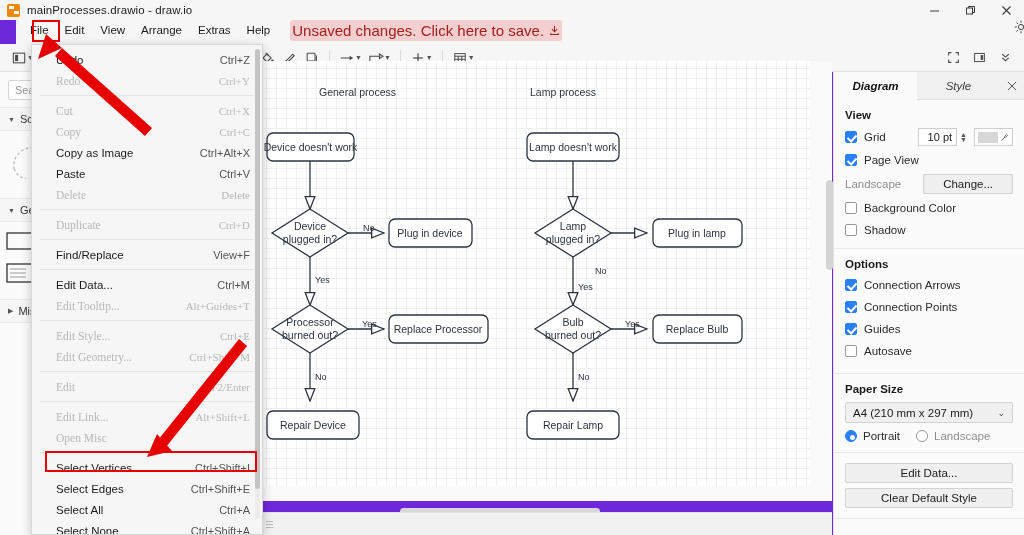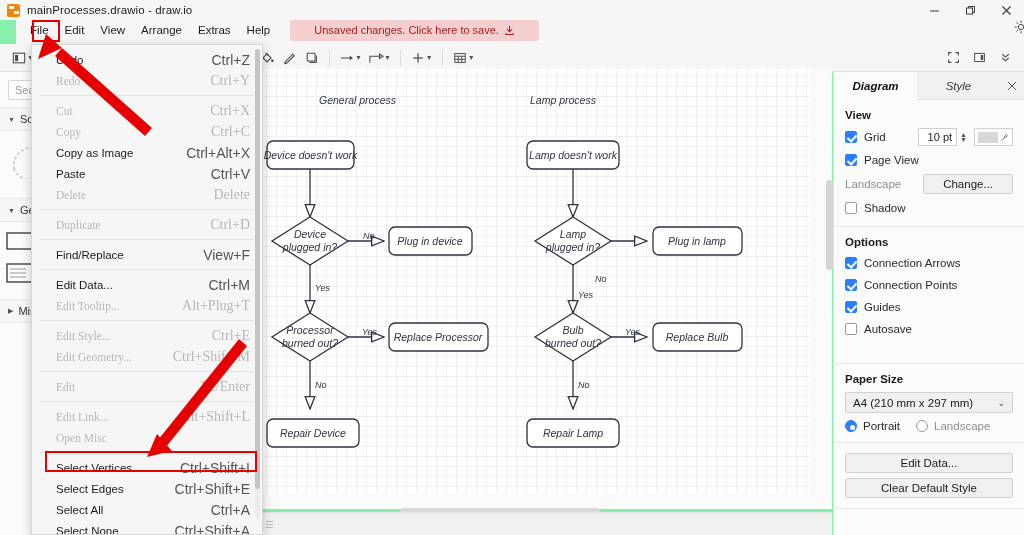--- a/index.html
+++ b/index.html
@@ -3,21 +3,21 @@
 <meta charset="utf-8">
 <style>
   * { box-sizing: border-box; margin: 0; padding: 0; }
   html, body {
     width: 1024px; height: 535px;
     overflow: hidden;
     font-family: "Liberation Sans", sans-serif;
     background: #ffffff;
     -webkit-font-smoothing: antialiased;
   }
-  #app { position: relative; width: 1024px; height: 535px; background:#86efac; }
+  #app { position: relative; width: 1024px; height: 535px; background:#6d28d9; }
 
   
   .titlebar {
     position:absolute; left:0; top:0; width:1024px; height:20px;
     background:#f6f6f6; display:flex; align-items:center;
   }
   .app-icon {
     width:13px; height:13px; margin-left:7px; margin-right:7px;
     background:#f08705; border-radius:2px; position:relative; flex:none;
   }
@@ -43,21 +43,21 @@
     font-size:11.5px; color:#1b1b1b; padding:3px 8px; position:relative;
     line-height:14px;
   }
   .menu-item.hl { }
   .menu-hl-box {
     position:absolute; left:32px; top:20px; width:28px; height:22px;
     border:2.5px solid #e60000; pointer-events:none;
   }
   .unsaved {
     margin-left:12px; background:#f5cfcf; color:#a32020;
-    font-size:11px; padding:4px 24px; border-radius:3px;
+    font-size:15px; padding:4px 2px; border-radius:3px;
     display:flex; align-items:center; gap:5px; line-height:13px;
   }
 
   
   .toolbar {
     position:absolute; left:0; top:44px; width:1024px; height:28px;
     background:#f6f6f6; border-bottom:1px solid #e2e2e2;
     display:flex; align-items:center; padding:0 8px;
   }
   .tb-btn {
@@ -86,22 +86,22 @@
   }
   .tri { font-size:7px; color:#555; }
   .shape-grid { padding:6px 4px; display:flex; flex-wrap:wrap; gap:6px; }
   .shape-cell {
     width:34px; height:26px; display:flex; align-items:center; justify-content:center;
   }
   .scratch-row { padding:8px 10px; }
 
   
   .canvas {
-    position:absolute; left:262px; top:69px; width:570px; height:440px;
-    background:#ffffff; overflow:hidden;font-style:italic;
+    position:absolute; left:262px; top:61px; width:570px; height:440px;
+    background:#ffffff; overflow:hidden;
   }
   .grid-page {
     position:absolute; left:2px; top:0px; width:546px; height:425px;
     background-color:#ffffff;
     background-image:
       linear-gradient(to right, #f0f0f0 1px, transparent 1px),
       linear-gradient(to bottom, #f0f0f0 1px, transparent 1px),
       linear-gradient(to right, #dcdcdc 1px, transparent 1px),
       linear-gradient(to bottom, #dcdcdc 1px, transparent 1px);
     background-size: 10px 10px, 10px 10px, 50px 50px, 50px 50px;
@@ -202,21 +202,21 @@
   .dropdown {
     position:absolute; left:31px; top:44px; width:232px; height:491px;
     background:#f6f6f6; border:1px solid #d8d8d8;
     box-shadow:0 3px 10px rgba(0,0,0,.22);
     padding:4px 0 0 0; overflow:hidden; z-index:40;
   }
   .mrow {
     height:21px; display:flex; align-items:center;
     padding:0 12px 0 24px; font-size:11.5px; color:#1b1b1b; position:relative;
   }
-  .mrow .sc { margin-left:auto; color:#555; font-size:14px; }
+  .mrow .sc { margin-left:auto; color:#555; font-size:11px; }
   .mrow.dis, .mrow.dis .sc { color:#b7b7b7;font-family:Liberation Serif, serif; }
   .msep { height:1px; background:#e3e3e3; margin:4px 8px; }
   .menu-scroll {
     position:absolute; right:2px; top:4px; width:5px; height:470px;
     background:#ececec; border-radius:3px;
   }
   .menu-scroll i {
     position:absolute; left:0; top:0; width:5px; height:440px;
     background:#c4c4c4; border-radius:3px; display:block;
   }
@@ -589,20 +589,24 @@
         <div class="cbrow">
           <div class="cb on"></div>
           <div class="cblabel">Page View</div>
         </div>
 
         <div class="bgrow">
           <div class="bglabel">Landscape</div>
           <div class="btn" style="width:92px">Change...</div>
         </div>
 
+        <div class="cbrow">
+          <div class="cb"></div>
+          <div class="cblabel">Background Color</div>
+        </div>
 
         <div class="cbrow" style="margin-bottom:0">
           <div class="cb"></div>
           <div class="cblabel">Shadow</div>
         </div>
       </div>
 
       <div class="rp-section">
         <div class="rp-title">Options</div>
         <div class="cbrow">
@@ -610,21 +614,21 @@
           <div class="cblabel">Connection Arrows</div>
         </div>
         <div class="cbrow">
           <div class="cb on"></div>
           <div class="cblabel">Connection Points</div>
         </div>
         <div class="cbrow">
           <div class="cb on"></div>
           <div class="cblabel">Guides</div>
         </div>
-        <div class="cbrow" style="margin-bottom:16px">
+        <div class="cbrow" style="margin-bottom:4px">
           <div class="cb"></div>
           <div class="cblabel">Autosave</div>
         </div>
       </div>
 
       <div class="rp-section">
         <div class="rp-title">Paper Size</div>
         <div class="select">
           <span>A4 (210 mm x 297 mm)</span>
           <span class="chev">⌄</span>
@@ -686,21 +690,21 @@
           <span>Find/Replace</span>
           <span class="sc">View+F</span>
         </div>
         <div class="msep"></div>
         <div class="mrow">
           <span>Edit Data...</span>
           <span class="sc">Ctrl+M</span>
         </div>
         <div class="mrow dis">
           <span>Edit Tooltip...</span>
-          <span class="sc">Alt+Plug+T</span>
+          <span class="sc">Alt+Guides+T</span>
         </div>
         <div class="msep"></div>
         <div class="mrow dis">
           <span>Edit Style...</span>
           <span class="sc">Ctrl+E</span>
         </div>
         <div class="mrow dis">
           <span>Edit Geometry...</span>
           <span class="sc">Ctrl+Shift+M</span>
         </div>

